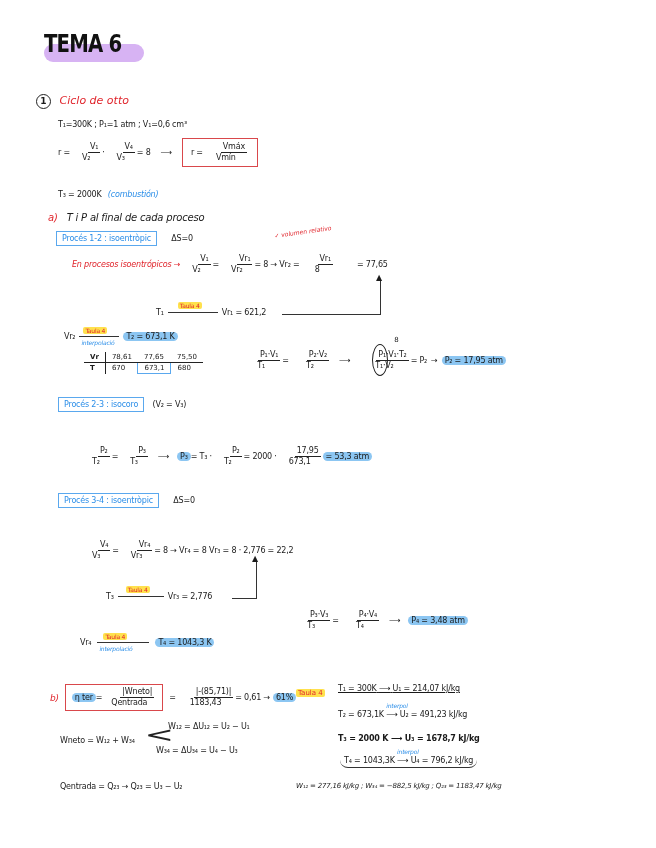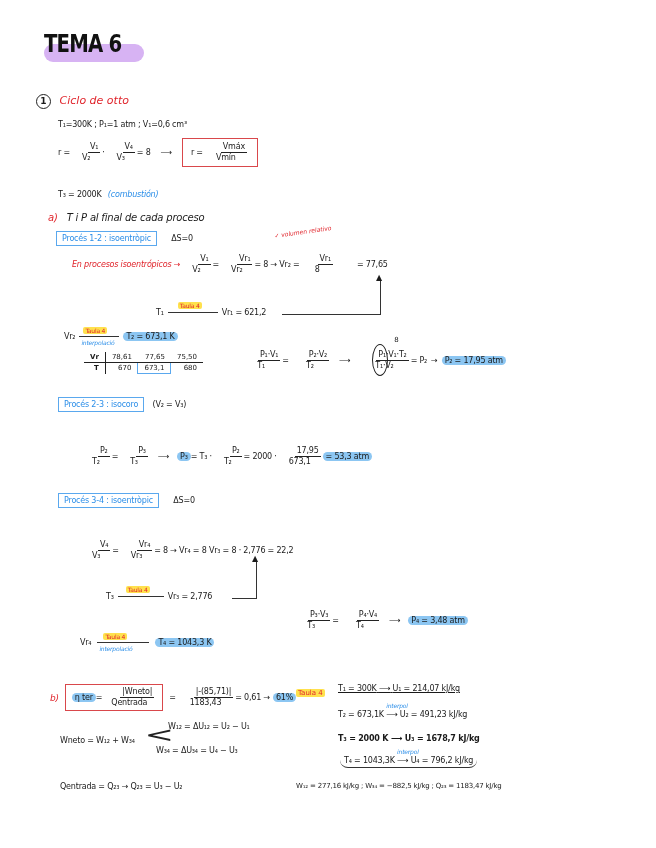--- a/index.html
+++ b/index.html
@@ -16,21 +16,21 @@
   .frac { display: inline-flex; flex-direction: column; align-items: center; vertical-align: middle; margin: 0 2px; }
   .frac .num { border-bottom: 1px solid #222; padding: 0 2px; line-height: 10px; margin-left: 16px; }
   .frac .den { padding: 0 2px; line-height: 10px; }
   .title-wrap { position: absolute; left: 44px; top: 30px; }
   .title-hl { position: absolute; left: 0; top: 14px; width: 100px; height: 18px; background: #d7b3f3; border-radius: 9px; }
   .title { position: relative; font-family: "DejaVu Sans", sans-serif; font-size: 24px; font-weight: bold; letter-spacing: -1px; transform: scaleX(0.82); transform-origin: left; color: #111; }
   .circle-num { display: inline-block; width: 15px; height: 15px; border: 1.5px solid #222; border-radius: 50%; text-align: center; line-height: 12px; font-size: 9px; font-weight: bold; }
   .arrow-line { position: absolute; background: #333; }
   .small { font-size: 6px; }
   .tbl { border-collapse: collapse; font-size: 7px; }
-  .tbl td { padding: 1px 6px; text-align: right; }
+  .tbl td { padding: 1px 6px; text-align: left; }
   .tbl .hdr-row td { border-bottom: 1px solid #222; }
   .tbl .lbl { border-right: 1px solid #222; font-weight: bold; }
   .cellbox { border: 1px solid #5aa8ee; }
 </style>
 </head>
 <body>
 
 <div class="title-wrap">
   <div class="title-hl"></div>
   <div class="title">TEMA 6</div>
@@ -282,13 +282,13 @@
 </div>
 <div class="abs hand" style="left:338px; top:734px;font-weight:bold;">
   <span>T₃ = 2000 K</span> <span>⟶</span> <span>U₃ = 1678,7 kJ/kg</span>
 </div>
 <div class="abs hand" style="left:340px; top:756px; border-bottom:1px solid #333; border-radius:0 0 8px 8px; padding:0 4px 2px;">
   <span>T₄ = 1043,3K</span>
   <span style="position:relative;">⟶<span class="blue small" style="position:absolute; left:0; top:-8px; font-style:italic;">interpol</span></span>
   <span>U₄ = 796,2 kJ/kg</span>
 </div>
 
-<div class="abs hand" style="left:296px; top:782px; font-size:7px;">W₁₂ = 277,16 kJ/kg ; W₃₄ = −882,5 kJ/kg ; Q₂₃ = 1183,47 kJ/kg</div>
+<div class="abs hand" style="left:296px; top:782px; font-size:7px;font-style:italic;">W₁₂ = 277,16 kJ/kg ; W₃₄ = −882,5 kJ/kg ; Q₂₃ = 1183,47 kJ/kg</div>
 
 </body></html>

